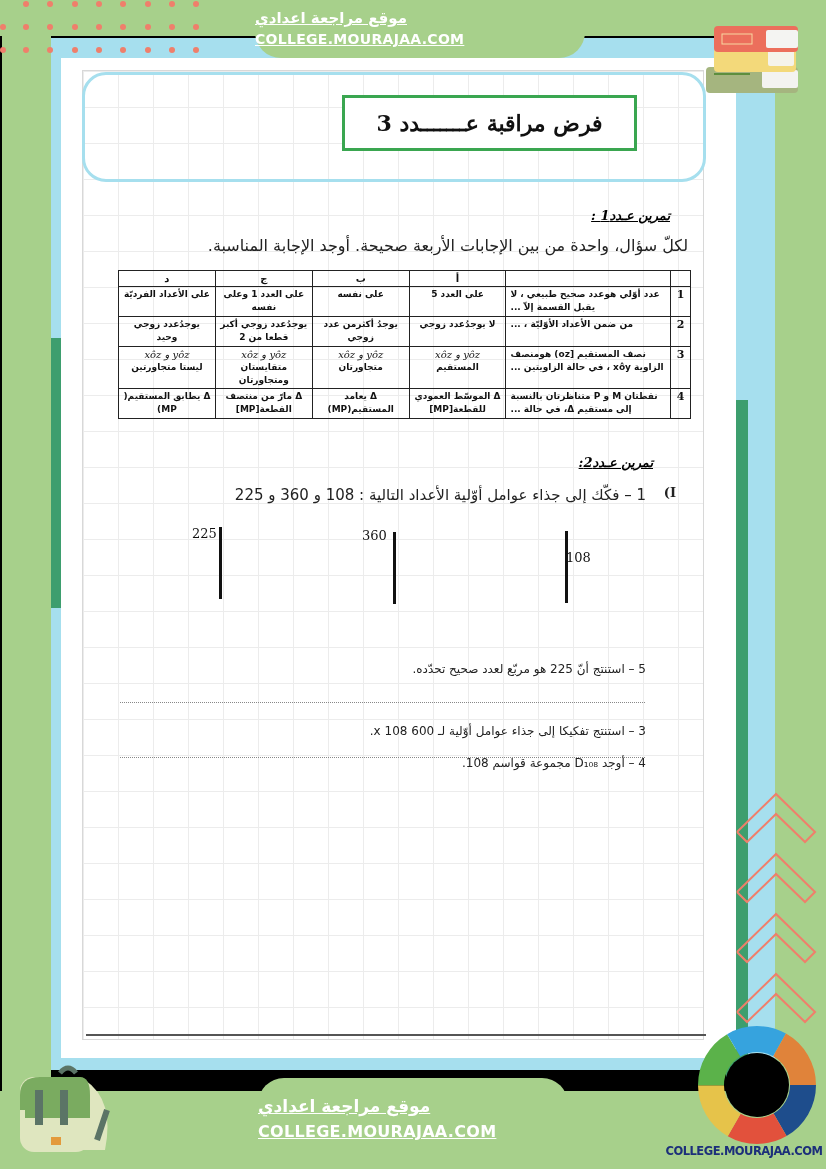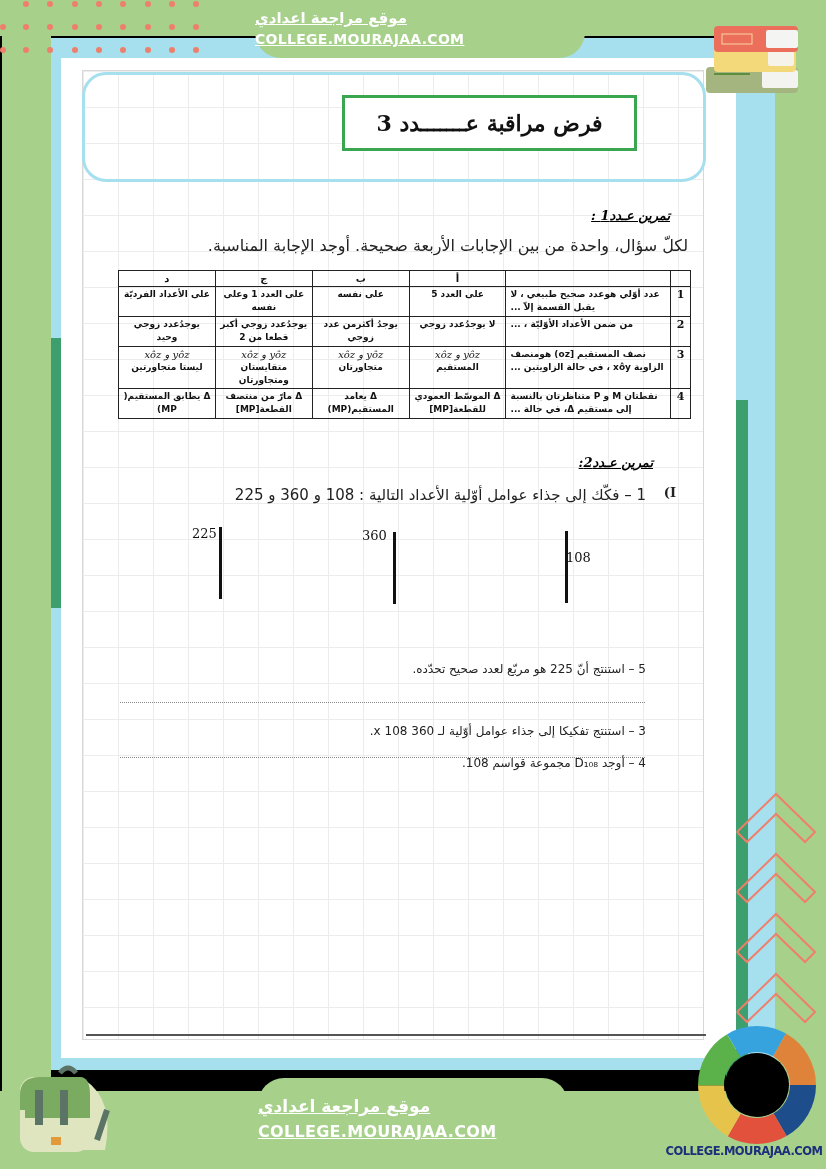--- a/index.html
+++ b/index.html
@@ -195,21 +195,21 @@
 
 <div class="factor-label" style="left:192px;top:526px;">225</div>
 <div class="factor-bar" style="left:219px;top:527px;height:72px;"></div>
 <div class="factor-label" style="left:362px;top:528px;">360</div>
 <div class="factor-bar" style="left:393px;top:532px;height:72px;"></div>
 <div class="factor-label" style="left:566px;top:528px;margin-top:22px;">108</div>
 <div class="factor-bar" style="left:565px;top:531px;height:72px;"></div>
 
 <div class="question" style="right:180px;top:662px;">5 – استنتج أنّ 225 هو مربّع لعدد صحيح تحدّده.</div>
 <div class="dotted-line" style="top:702px;"></div>
-<div class="question" style="right:180px;top:724px;">3 – استنتج تفكيكا إلى جذاء عوامل أوّلية لـ 360 x 108.</div>
+<div class="question" style="right:180px;top:724px;">3 – استنتج تفكيكا إلى جذاء عوامل أوّلية لـ 600 x 108.</div>
 <div class="dotted-line" style="top:757px;"></div>
 <div class="question" style="right:180px;top:756px;">4 – أوجد D₁₀₈ مجموعة قواسم 108.</div>
 
 <svg class="chev" style="top:792px;" viewBox="0 0 82 60">
     <polyline points="2,40 41,2 80,40 70,50 41,22 12,50 2,40" fill="none" stroke="#ef7f6b" stroke-width="2"></polyline>
   </svg>
 <svg class="chev" style="top:852px;" viewBox="0 0 82 60">
     <polyline points="2,40 41,2 80,40 70,50 41,22 12,50 2,40" fill="none" stroke="#ef7f6b" stroke-width="2"></polyline>
   </svg>
 <svg class="chev" style="top:912px;" viewBox="0 0 82 60">

